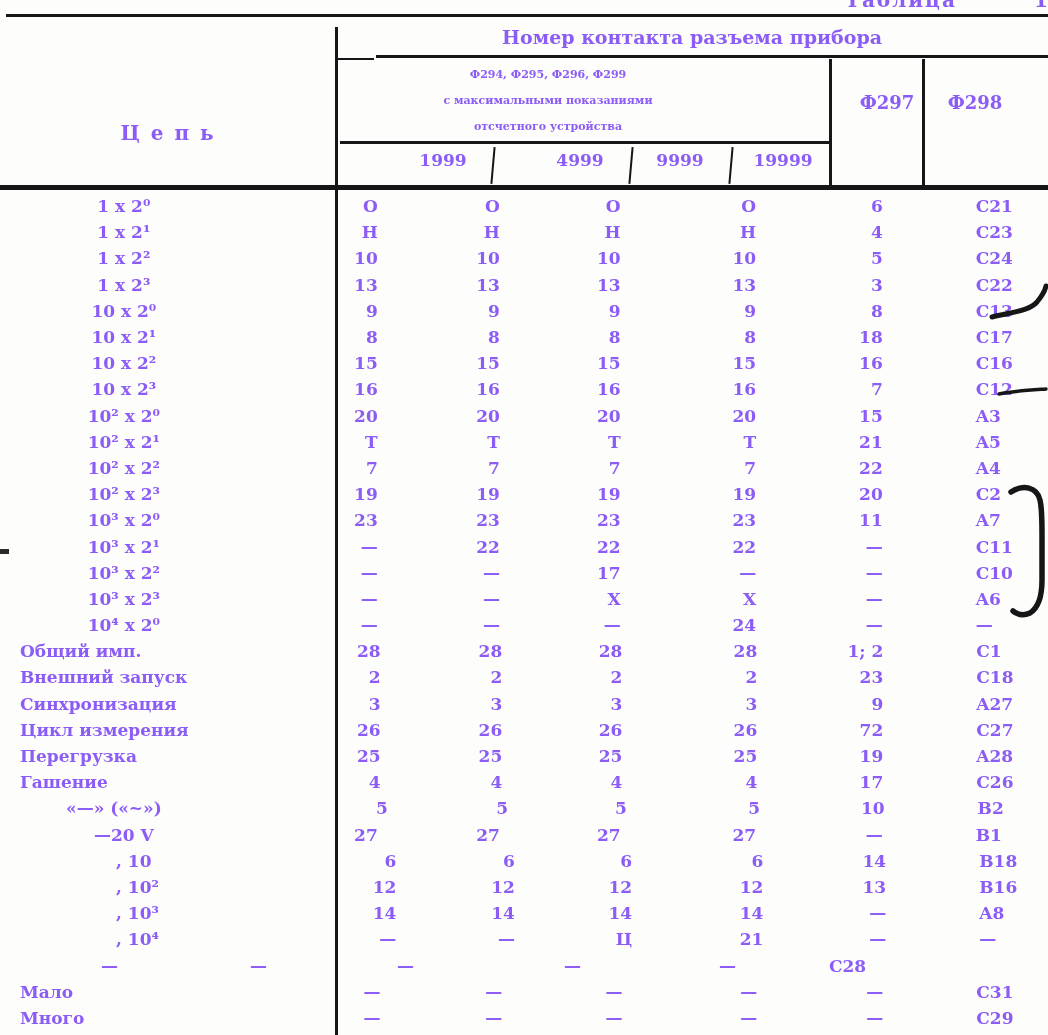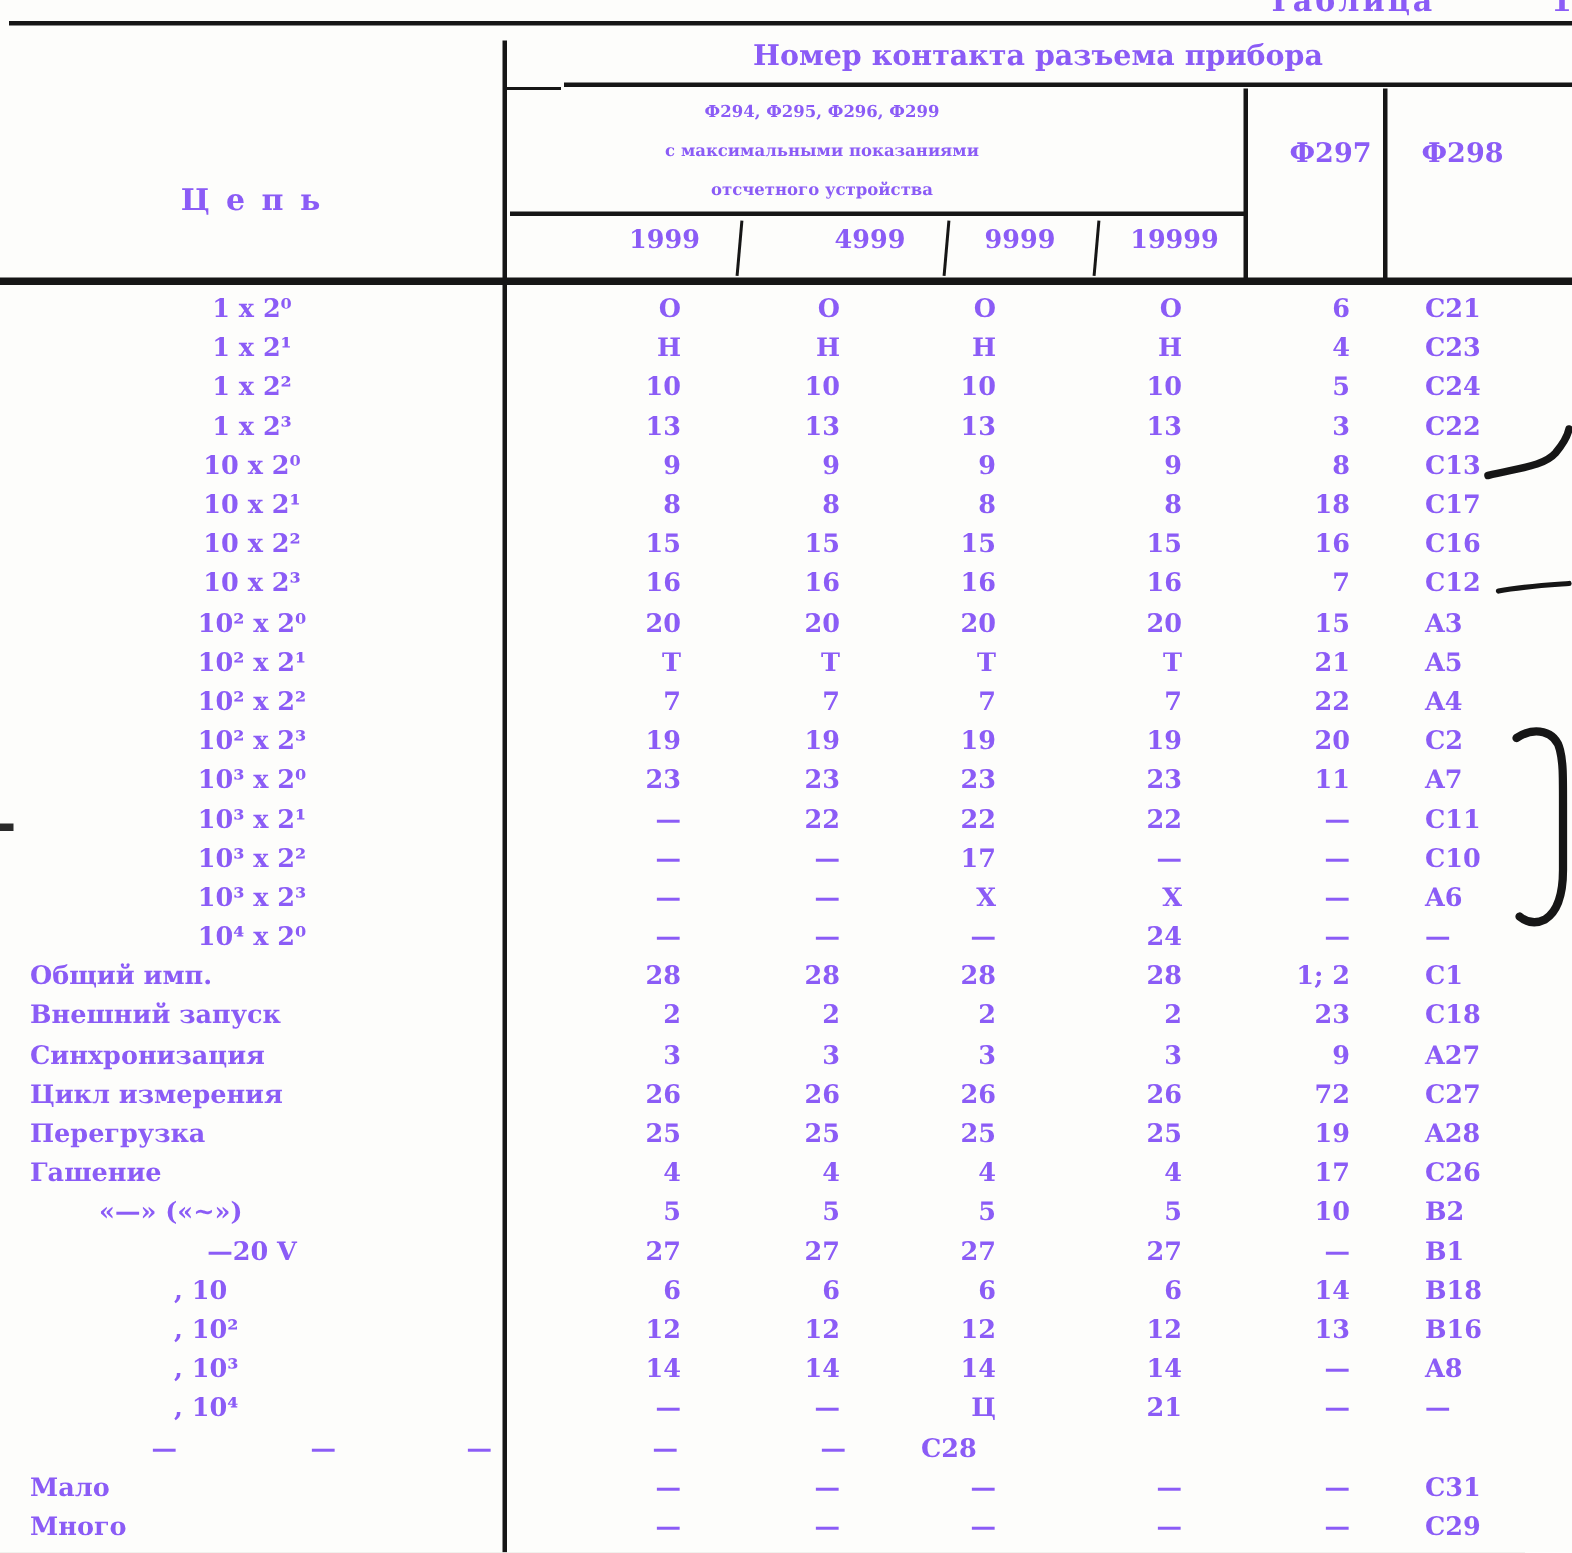--- a/index.html
+++ b/index.html
@@ -33,21 +33,21 @@
   .h-group{position:absolute;left:336px;top:62px;width:424px;text-align:center;font-size:11px;line-height:26px;}
   .h-f297{position:absolute;left:832px;top:92px;width:90px;text-align:center;font-size:18px;padding-left:10px;}
   .h-f298{position:absolute;left:925px;top:92px;width:100px;text-align:center;font-size:18px;}
   .hnum{position:absolute;top:150px;font-size:17px;text-align:center;}
   .n1{left:403px;width:80px;}
   .n2{left:540px;width:80px;}
   .n3{left:640px;width:80px;}
   .n4{left:733px;width:100px;}
   
   .tbody{position:absolute;left:0;top:193px;width:1048px;}
-  .row{display:flex;height:26.2px;align-items:center;}
+  .row{display:flex;height:26.2px;align-items:center;gap:43px;}
   .cell{font-size:17px;box-sizing:border-box;white-space:pre;}
   .lab{width:336px;}
   .lab.center{text-align:center;}
   .lab.left{padding-left:20px;}
   .lab.indent1{padding-left:66px;}
   .lab.indent2{padding-left:116px;}
   .c1{width:122px;text-align:right;padding-right:4px;}
   .c2{width:106px;text-align:right;padding-right:4px;}
   .c3{width:104px;text-align:right;padding-right:4px;}
   .c4{width:124px;text-align:right;padding-right:4px;}

